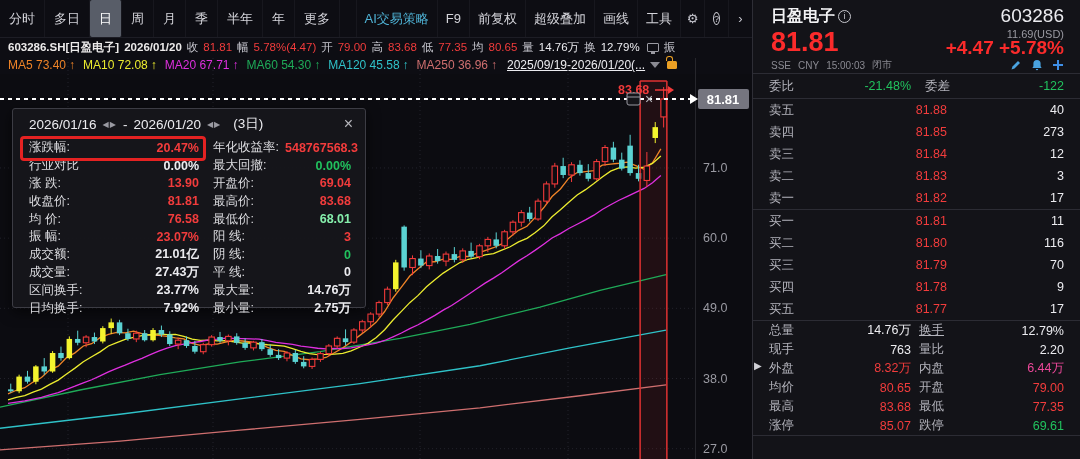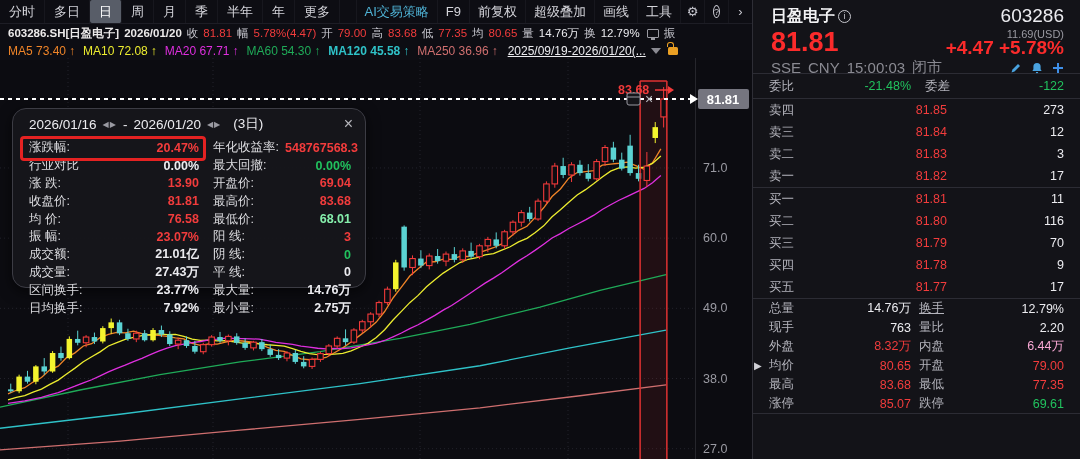--- a/index.html
+++ b/index.html
@@ -1,20 +1,20 @@
 <!DOCTYPE html>
 <html><head>
 <meta charset="utf-8">
 <style>
   html,body{margin:0;padding:0;background:#000;}
   *{box-sizing:border-box;font-family:"Liberation Sans","DejaVu Sans",sans-serif;}
   #app{position:relative;width:1080px;height:459px;background:#0c0c11;overflow:hidden;color:#e8e8ec;}
   
   .left{position:absolute;left:0;top:0;width:752px;height:459px;background:#0c0c11;}
-  .row1{height:24px;display:flex;align-items:center;background:#0d0d13;border-bottom:1px solid #1d1d25;font-size:13px;}
+  .row1{height:38px;display:flex;align-items:center;background:#0d0d13;border-bottom:1px solid #1d1d25;font-size:13px;}
   .tabs{display:flex;align-items:center;height:100%;}
   .tab{padding:0 9px;height:100%;display:flex;align-items:center;color:#d4d4da;cursor:pointer;border-right:1px solid #17171e;}
   .tab.sel{background:#585d68;color:#fff;border-radius:2px;}
   .tools{display:flex;align-items:center;margin-left:auto;height:100%;}
   .tool{padding:0 8px;color:#d4d4da;height:100%;display:flex;align-items:center;border-left:1px solid #17171e;}
   .tool.accent{color:#4fb3d6;}
   .icon-btn{width:24px;justify-content:center;color:#c8c8d0;}
   .help-circle{display:inline-flex;width:13px;height:13px;border:1px solid #c8c8d0;border-radius:50%;font-size:9px;align-items:center;justify-content:center;}
   .row2{height:18px;display:flex;align-items:center;gap:5px;font-size:11.5px;padding:0 8px;white-space:nowrap;overflow:hidden;background:#0d0d13;}
   .row2 .lab{color:#c8c8d0;} .row2 .white{color:#eceaea;font-weight:bold;}
@@ -23,41 +23,41 @@
   .monitor:after{content:"";position:absolute;left:3px;bottom:-3px;width:4px;height:2px;background:#9a9aa2;}
   .row3{height:18px;display:flex;align-items:center;gap:4px;font-size:12px;padding:0 8px;white-space:nowrap;background:#0d0d13;}
   .ma-it{display:inline-flex;gap:3px;align-items:center;}
   .range-link{color:#ecececf0;display:inline-flex;align-items:center;gap:5px;margin-left:6px;cursor:pointer;}
   .range-link u{color:#ececf0;}
   .caret{width:0;height:0;border-left:5px solid transparent;border-right:5px solid transparent;border-top:6px solid #8a8a92;display:inline-block;}
   .lock{display:inline-block;width:10px;height:8px;background:#eba024;border-radius:1.5px;position:relative;margin-left:2px;}
   .lock:before{content:"";position:absolute;left:-1px;top:-5px;width:5px;height:4px;border:1.5px solid #eba024;border-bottom:none;border-radius:3px 3px 0 0;}
   .chart{position:absolute;left:0;top:58px;width:752px;height:401px;}
   
-  .popup{position:absolute;left:12px;top:50px;width:354px;height:180px;background:rgba(22,22,27,0.96);border:1px solid #3c3c44;border-radius:14px;box-shadow:0 4px 14px rgba(0,0,0,.6);z-index:5;}
+  .popup{position:absolute;left:12px;top:50px;width:354px;height:200px;background:rgba(22,22,27,0.96);border:1px solid #3c3c44;border-radius:3px;box-shadow:0 4px 14px rgba(0,0,0,.6);z-index:5;}
   .popup-title{display:flex;align-items:center;gap:6px;font-size:13.5px;color:#ececf0;padding:6px 12px 2px 16px;}
   .popup-title .arr{font-size:8px;color:#9a9aa2;letter-spacing:1px;cursor:pointer;}
   .popup-title .close{margin-left:auto;color:#b8b8be;font-size:16px;cursor:pointer;line-height:10px;}
   .popup-grid{padding:4px 14px 0 16px;}
   .prow{display:grid;grid-template-columns:76px 94px 86px 1fr;height:17.8px;align-items:center;font-size:12.5px;}
   .prow .pl{color:#dcdce0;} .prow .pv{text-align:right;font-weight:bold;}
   .hl-box{position:absolute;left:7px;top:27px;width:186px;height:25px;border:3px solid #e42222;border-radius:4px;pointer-events:none;}
   
   .panel{position:absolute;left:752px;top:0;width:328px;height:459px;background:#131318;border-left:1px solid #2e2e36;font-size:12.5px;}
   .p-head{height:74px;border-bottom:1px solid #2c2c34;padding:5px 16px 0 18px;}
   .ph1{display:flex;align-items:center;}
   .p-name{font-size:16px;font-weight:bold;color:#f2f2f4;}
   .info-i{display:inline-flex;width:13px;height:13px;border:1.2px solid #c8c8ce;border-radius:50%;font-size:9px;align-items:center;justify-content:center;color:#c8c8ce;margin-left:3px;}
   .p-code{margin-left:auto;font-size:19px;color:#ececf0;}
   .ph2{display:flex;margin-top:0px;}
   .p-price{font-size:27px;font-weight:bold;color:#fb2b2b;line-height:30px;}
   .ph2r{margin-left:auto;text-align:right;line-height:14px;}
   .p-usd{font-size:11px;color:#9a9aa2;}
   .p-chg{font-size:19px;color:#fb2b2b;font-weight:bold;}
-  .ph3{display:flex;align-items:center;margin-top:1px;font-size:15px;color:#8a8a92;gap:7px;}
+  .ph3{display:flex;align-items:center;margin-top:1px;font-size:10px;color:#8a8a92;gap:7px;}
   .ph3 .icons{margin-left:auto;display:flex;gap:9px;align-items:center;}
   .ph3 svg{display:block;}
   .wb-row{display:grid;grid-template-columns:44px 98px 52px 1fr;height:25px;align-items:center;padding:0 16px;border-bottom:1px solid #2c2c34;}
   .ob-row{display:grid;grid-template-columns:48px 130px 1fr;height:22px;align-items:center;padding:0 16px;cursor:pointer;}
   .ob-row .price{text-align:right;color:#f23c3c;}
   .ob-row .vol{text-align:right;color:#ececf0;}
   .ob-label{color:#b4b4bc;}
   .sep{border-top:1px solid #2c2c34;}
   .st-row{display:grid;grid-template-columns:44px 98px 52px 1fr;height:19px;align-items:center;padding:0 16px;}
   .st-row .val{text-align:right;}
@@ -133,21 +133,21 @@
           </span>
           <span class="ma-it">
             <span style="color: rgb(223, 47, 223);">MA20 67.71</span>
             <span style="color: rgb(223, 47, 223); font-weight: bold;">↑</span>
           </span>
           <span class="ma-it">
             <span style="color: rgb(31, 170, 88);">MA60 54.30</span>
             <span style="color: rgb(31, 170, 88); font-weight: bold;">↑</span>
           </span>
           <span class="ma-it">
-            <span style="color: rgb(47, 194, 200); font-weight: bold;">MA120 45.58</span>
+            <span style="color: rgb(47, 194, 200);">MA120 45.58</span>
             <span style="color: rgb(47, 194, 200); font-weight: bold;">↑</span>
           </span>
           <span class="ma-it">
             <span style="color: rgb(207, 111, 111);">MA250 36.96</span>
             <span style="color: rgb(207, 111, 111); font-weight: bold;">↑</span>
           </span>
         </span>
       <span class="range-link">
         <u>2025/09/19-2026/01/20(...</u>
         <span class="caret"></span>
@@ -463,20 +463,25 @@
       </div>
     </div>
     <div class="wb-row" id="weibi-row">
         <span class="gr">委比</span>
         <span style="color: rgb(33, 194, 94); text-align: right;">-21.48%</span>
         <span class="gr" style="padding-left: 14px;">委差</span>
         <span style="color: rgb(33, 194, 94); text-align: right;">-122</span>
       </div>
     <div id="ask-rows">
         <div class="ob-row">
+          <span class="ob-label">卖五</span>
+          <span class="price">81.88</span>
+          <span class="vol">40</span>
+        </div>
+        <div class="ob-row">
           <span class="ob-label">卖四</span>
           <span class="price">81.85</span>
           <span class="vol">273</span>
         </div>
         <div class="ob-row">
           <span class="ob-label">卖三</span>
           <span class="price">81.84</span>
           <span class="vol">12</span>
         </div>
         <div class="ob-row">
@@ -529,21 +534,21 @@
         <div class="st-row">
           <span class="gr">现手</span>
           <span class="val" style="color: rgb(236, 236, 240);">763</span>
           <span class="gr" style="padding-left: 8px;">量比</span>
           <span class="val" style="color: rgb(236, 236, 240);">2.20</span>
         </div>
         <div class="st-row">
           <span class="gr">外盘</span>
           <span class="val" style="color: rgb(242, 60, 60);">8.32万</span>
           <span class="gr" style="padding-left: 8px; font-family: Liberation Serif, serif;">内盘</span>
-          <span class="val" style="color: #f9a8d4;">6.44万</span>
+          <span class="val" style="color: #ec4899;">6.44万</span>
         </div>
         <div class="st-row">
           <span class="gr">均价</span>
           <span class="val" style="color: rgb(242, 60, 60);">80.65</span>
           <span class="gr" style="padding-left: 8px;">开盘</span>
           <span class="val" style="color: rgb(242, 60, 60);">79.00</span>
         </div>
         <div class="st-row">
           <span class="gr">最高</span>
           <span class="val" style="color: rgb(242, 60, 60);">83.68</span>

